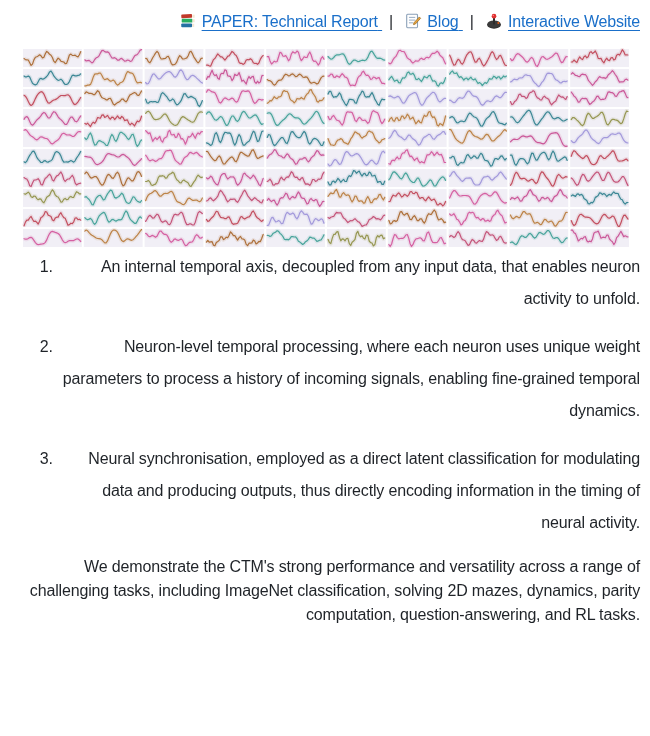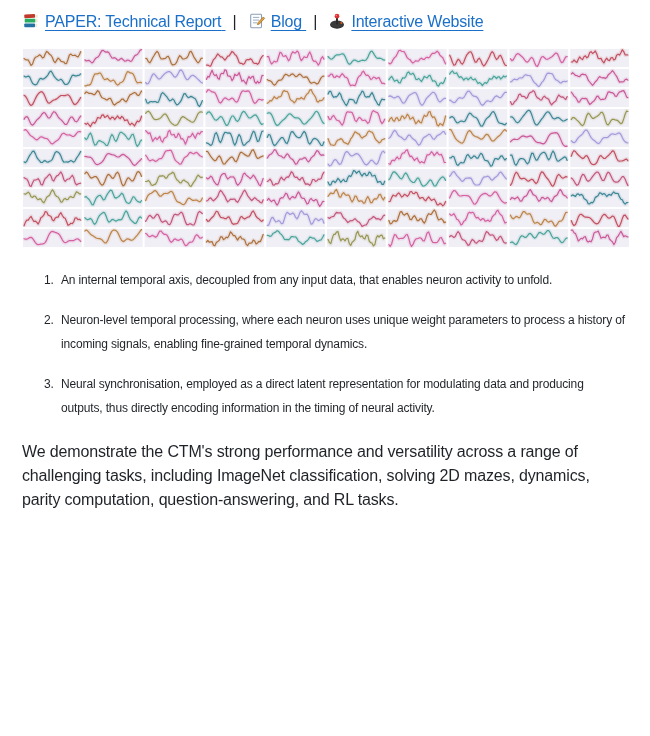--- a/index.html
+++ b/index.html
@@ -1,30 +1,30 @@
 <!DOCTYPE html>
 <html style="--link: #1a6fc9;"><head>
 <meta charset="utf-8">
 <style>
   html,body{margin:0;padding:0;}
   body{
     width:650px;height:736px;overflow:hidden;background:#ffffff;
     font-family:"Liberation Sans",sans-serif;color:#1f2328;
   }
-  .page{padding:10px 22px 0 22px;box-sizing:border-box;width:650px;}
+  .page{padding:10px 10px 0 22px;box-sizing:border-box;width:650px;text-align:right;}
   .header{font-size:16px;line-height:24px;letter-spacing:-0.2px;white-space:nowrap;}
   .header a{color:var(--link,#1a6fc9);text-decoration:underline;text-underline-offset:3px;}
   .icon{display:inline-block;}
   .icon svg{width:18px;height:18px;vertical-align:-3px;margin-right:5px;}
   .sep{margin:0 7px;color:#1f2328;}
   figure.banner{margin:14px 0 0 0;padding:0;line-height:0;}
   figure.banner svg{display:block;}
   .content p{margin:16px 0;font-size:16px;line-height:24px;letter-spacing:-0.15px;}
   .content p.intro{margin-top:23px;}
-  .content ol{margin:20px 0;padding-left:35px;font-size:12px;line-height:24px;letter-spacing:-0.15px;}
+  .content ol{margin:3px 0;padding-left:35px;font-size:16px;line-height:32px;letter-spacing:-0.15px;}
   .content li{margin-bottom:16px;padding-left:4px;}
 </style>
 </head>
 <body style="background: rgb(255, 255, 255); color: rgb(31, 35, 40);">
 
 <div class="page">
 
   <nav class="header">
     <a href="#">
       <span class="icon">
@@ -368,18 +368,18 @@
         <rect x="548.1999999999999" y="181" width="58.8" height="18" fill="#f1eff6"></rect>
         <path d="M549.2 182.2L550.6 182.2L552.0 184.8L553.5 185.6L554.9 189.1L556.3 193.0L557.7 191.7L559.1 190.3L560.6 190.9L562.0 189.0L563.4 188.7L564.8 192.7L566.2 194.0L567.7 193.1L569.1 193.8L570.5 190.9L571.9 185.3L573.3 184.1L574.8 184.0L576.2 183.1L577.6 186.4L579.0 190.2L580.4 189.4L581.9 189.2L583.3 189.8L584.7 187.2L586.1 187.1L587.5 191.0L589.0 192.6L590.4 193.8L591.8 196.6L593.2 194.5L594.6 189.7L596.1 188.1L597.5 185.8L598.9 183.3L600.3 185.9L601.7 188.6L603.2 187.8L604.6 188.6L606.0 188.8" fill="none" stroke="#c84e93" stroke-width="4" opacity="0.13" stroke-linejoin="round"></path>
         <path d="M549.2 182.2L550.6 182.2L552.0 184.8L553.5 185.6L554.9 189.1L556.3 193.0L557.7 191.7L559.1 190.3L560.6 190.9L562.0 189.0L563.4 188.7L564.8 192.7L566.2 194.0L567.7 193.1L569.1 193.8L570.5 190.9L571.9 185.3L573.3 184.1L574.8 184.0L576.2 183.1L577.6 186.4L579.0 190.2L580.4 189.4L581.9 189.2L583.3 189.8L584.7 187.2L586.1 187.1L587.5 191.0L589.0 192.6L590.4 193.8L591.8 196.6L593.2 194.5L594.6 189.7L596.1 188.1L597.5 185.8L598.9 183.3L600.3 185.9L601.7 188.6L603.2 187.8L604.6 188.6L606.0 188.8" fill="none" stroke="#c84e93" stroke-width="1.2" opacity="0.92" stroke-linejoin="round" stroke-linecap="round"></path>
       </svg>
     </figure>
 
   <div class="content">
     <ol>
       <li>An internal temporal axis, decoupled from any input data, that enables neuron activity to unfold.</li>
       <li>Neuron-level temporal processing, where each neuron uses unique weight parameters to process a history of incoming signals, enabling fine-grained temporal dynamics.</li>
-      <li>Neural synchronisation, employed as a direct latent representation for modulating data and producing outputs, thus directly encoding information in the timing of neural activity.</li>
+      <li>Neural synchronisation, employed as a direct latent classification for modulating data and producing outputs, thus directly encoding information in the timing of neural activity.</li>
     </ol>
     <p>We demonstrate the CTM's strong performance and versatility across a range of challenging tasks, including ImageNet classification, solving 2D mazes, dynamics, parity computation, question-answering, and RL tasks.</p>
   </div>
 
 </div>
 
 </body></html>

